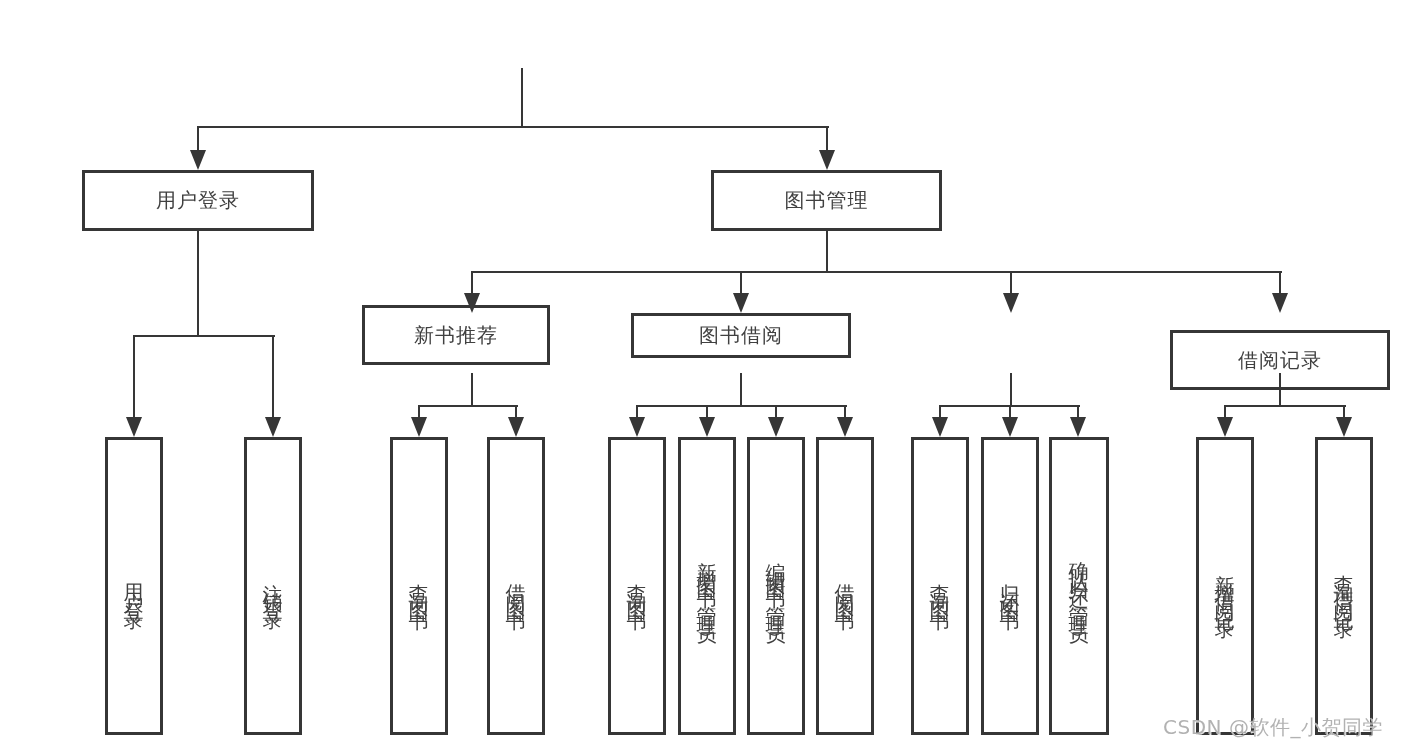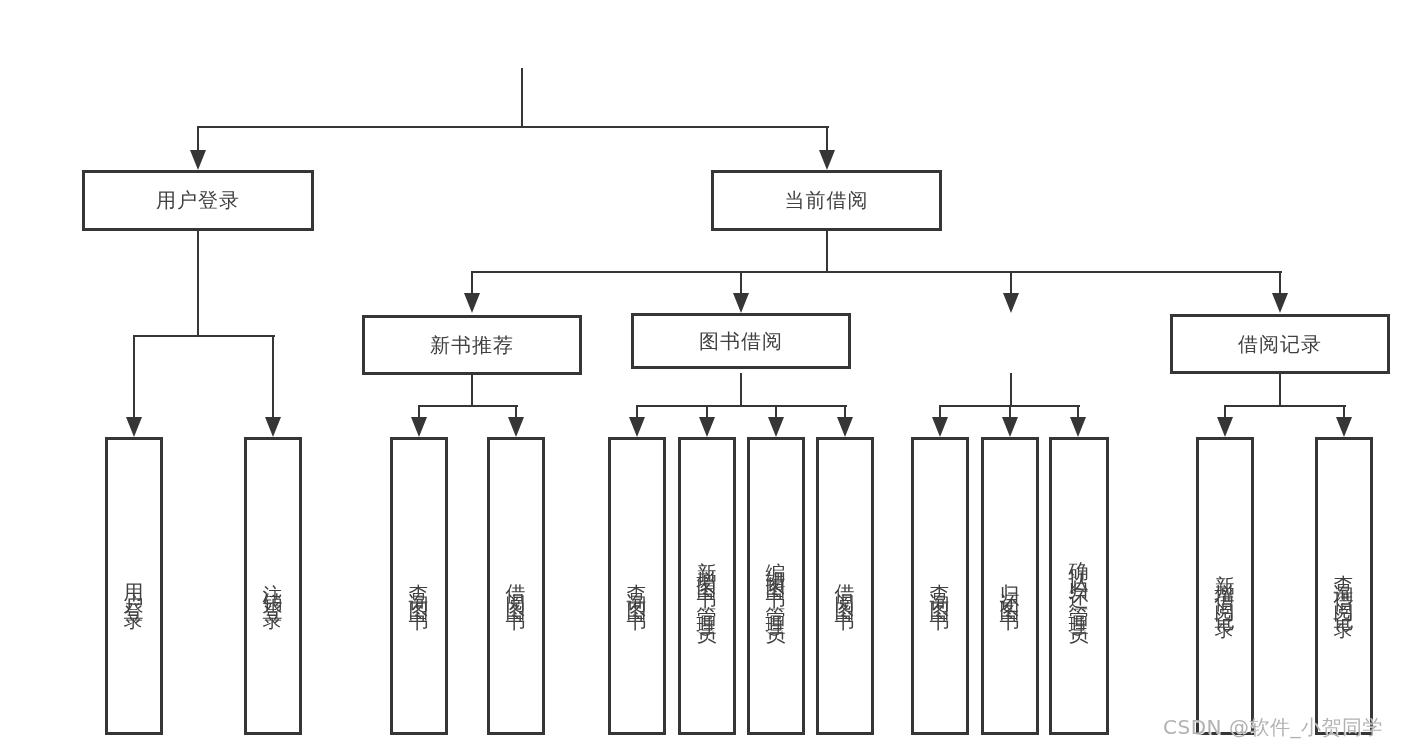--- a/index.html
+++ b/index.html
@@ -40,30 +40,30 @@
 </head>
 <body>
 
 <div class="canvas">
 
 
   <div class="node" style="left:82px;top:170px;width:232px;height:61px;">
     <span>用户登录</span>
   </div>
   <div class="node" style="left:711px;top:170px;width:231px;height:61px;">
-    <span>当前借阅</span>
+    <span>图书管理</span>
   </div>
 
-  <div class="node" style="left:362px;top:315px;width:220px;height:60px;">
+  <div class="node" style="left:362px;top:305px;width:188px;height:60px;">
     <span>新书推荐</span>
   </div>
-  <div class="node" style="left:631px;top:313px;width:220px;height:56px;">
+  <div class="node" style="left:631px;top:313px;width:220px;height:45px;">
     <span>图书借阅</span>
   </div>
-  <div class="node" style="left:1170px;top:314px;width:220px;height:60px;">
+  <div class="node" style="left:1170px;top:330px;width:220px;height:60px;">
     <span>借阅记录</span>
   </div>
 
   <div class="node v" style="left:105px;top:437px;width:58px;height:298px;">
     <span>用户登录</span>
   </div>
   <div class="node v" style="left:244px;top:437px;width:58px;height:298px;">
     <span>注销登录</span>
   </div>
 

